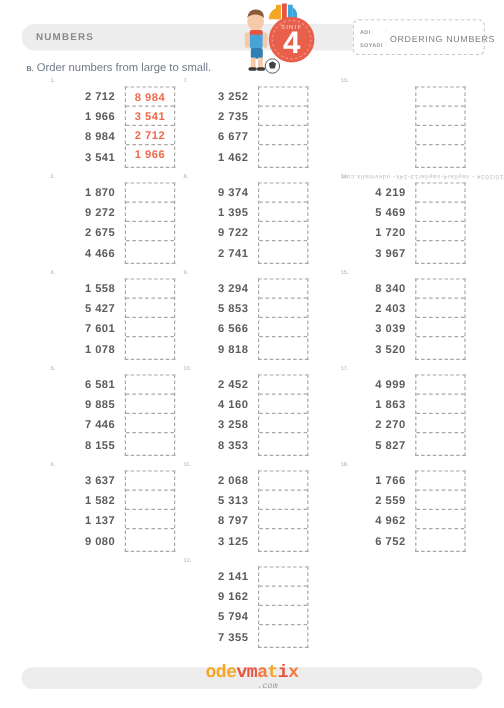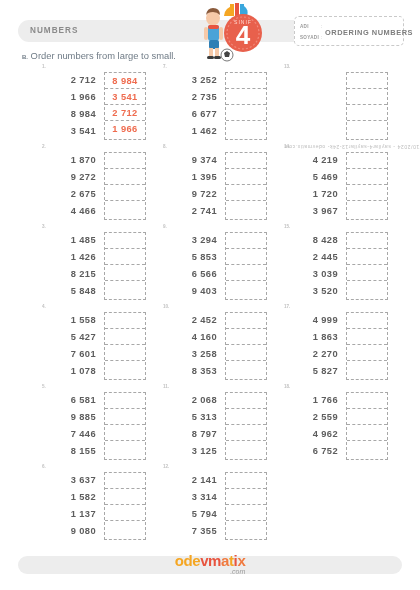--- a/index.html
+++ b/index.html
@@ -56,21 +56,21 @@
     font-size: 5px;
     color: #b5b5b5;
   }
   .name-colon.c1 { top: 6px; }
   .name-colon.c2 { top: 17px; }
   .topic-label {
     position: absolute;
     left: 30px; top: 11px;
     font-size: 7.4px;
     letter-spacing: .55px;
-    font-weight: bold;
+    font-weight: normal;
     color: #7d7d7d;
     white-space: nowrap;
   }
 
   
   .mascot { position: absolute; left: 186px; top: 0px; width: 86px; height: 62px; }
   .instr {
     position: absolute;
     left: 22px; top: 50px;
     font-size: 9.4px;
@@ -80,21 +80,21 @@
   .instr .ltr { font-size: 6px; font-weight: bold; color: #6f7b86; }
 
   
   .grid {
     position: absolute;
     left: 0px; top: 66px;
     width: 420px;
   }
   .col { position: absolute; top: 0; width: 140px; }
   .col.c0 { left: 22px; }
-  .col.c1 { left: 143px; }
+  .col.c1 { left: 133px; }
   .col.c2 { left: 264px; }
 
   .ex { position: relative; height: 80px; font-weight: bold; }
   .ex-num {
     position: absolute;
     left: 20px; top: -2px;
     font-size: 4.6px;
     color: #c2c2c2;
   }
   .nums {
@@ -134,22 +134,23 @@
     position: absolute;
     left: 18px; top: 556px;
     width: 384px; height: 18px;
     background: #ededed;
     border-radius: 9px;
   }
   .logo {
     position: absolute;
     left: 50%; top: 552px;
     transform: translateX(-50%);
-    text-align: right;
-    white-space: nowrap;
+    text-align: center;
+    white-space: nowrap;
+    font-family: Liberation Mono, monospace;
   }
   .logo .word { font-size: 15px; font-weight: bold; letter-spacing: -.4px; }
   .logo .o1 { color: #f5a623; }
   .logo .d  { color: #f5a623; }
   .logo .e  { color: #f5a623; }
   .logo .v  { color: #e8543f; }
   .logo .m  { color: #e8543f; }
   .logo .a  { color: #f07a3f; }
   .logo .t  { color: #f5a623; }
   .logo .i  { color: #e8543f; }
@@ -259,35 +260,20 @@
             <div class="n">4 466</div>
           </div>
           <div class="ansbox">
             <div class="a"></div>
             <div class="a"></div>
             <div class="a"></div>
             <div class="a"></div>
           </div>
         </div>
         <div class="ex">
-          <div class="ex-num">3.</div>
-          <div class="nums">
-            <div class="n">1 485</div>
-            <div class="n">1 426</div>
-            <div class="n">8 215</div>
-            <div class="n">5 848</div>
-          </div>
-          <div class="ansbox">
-            <div class="a"></div>
-            <div class="a"></div>
-            <div class="a"></div>
-            <div class="a"></div>
-          </div>
-        </div>
-        <div class="ex">
           <div class="ex-num">4.</div>
           <div class="nums">
             <div class="n">1 558</div>
             <div class="n">5 427</div>
             <div class="n">7 601</div>
             <div class="n">1 078</div>
           </div>
           <div class="ansbox">
             <div class="a"></div>
             <div class="a"></div>
@@ -356,21 +342,21 @@
             <div class="a"></div>
             <div class="a"></div>
           </div>
         </div>
         <div class="ex">
           <div class="ex-num">9.</div>
           <div class="nums">
             <div class="n">3 294</div>
             <div class="n">5 853</div>
             <div class="n">6 566</div>
-            <div class="n">9 403</div>
+            <div class="n">9 818</div>
           </div>
           <div class="ansbox">
             <div class="a"></div>
             <div class="a"></div>
             <div class="a"></div>
             <div class="a"></div>
           </div>
         </div>
         <div class="ex">
           <div class="ex-num">10.</div>
@@ -399,21 +385,21 @@
             <div class="a"></div>
             <div class="a"></div>
             <div class="a"></div>
             <div class="a"></div>
           </div>
         </div>
         <div class="ex">
           <div class="ex-num">12.</div>
           <div class="nums">
             <div class="n">2 141</div>
-            <div class="n">3 314</div>
+            <div class="n">9 162</div>
             <div class="n">5 794</div>
             <div class="n">7 355</div>
           </div>
           <div class="ansbox">
             <div class="a"></div>
             <div class="a"></div>
             <div class="a"></div>
             <div class="a"></div>
           </div>
         </div>
@@ -439,22 +425,22 @@
           <div class="ansbox">
             <div class="a"></div>
             <div class="a"></div>
             <div class="a"></div>
             <div class="a"></div>
           </div>
         </div>
         <div class="ex">
           <div class="ex-num">15.</div>
           <div class="nums">
-            <div class="n">8 428</div>
-            <div class="n">2 445</div>
+            <div class="n">8 340</div>
+            <div class="n">2 403</div>
             <div class="n">3 039</div>
             <div class="n">3 520</div>
           </div>
           <div class="ansbox">
             <div class="a"></div>
             <div class="a"></div>
             <div class="a"></div>
             <div class="a"></div>
           </div>
         </div>

